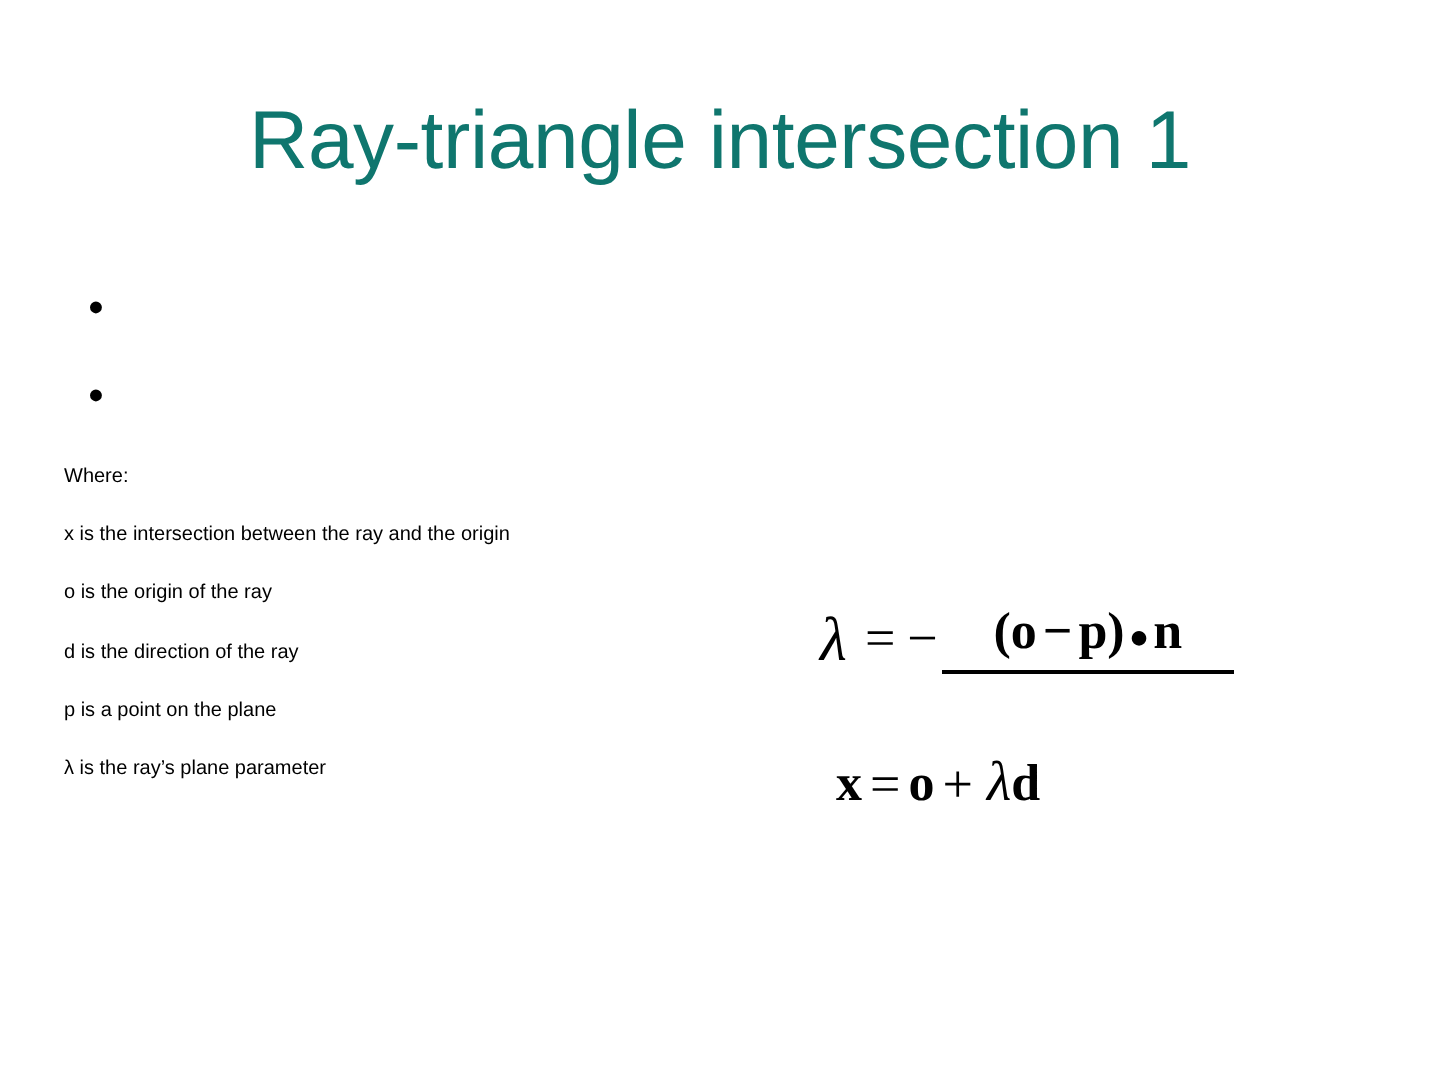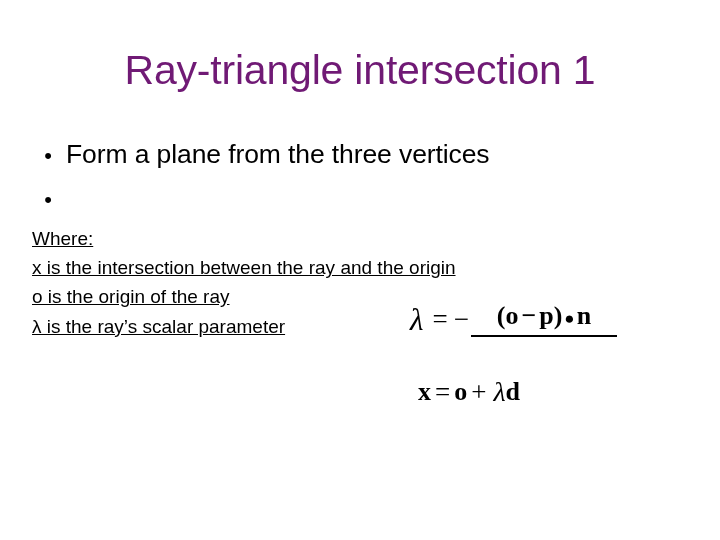--- a/index.html
+++ b/index.html
@@ -25,21 +25,21 @@
     position: absolute;
     left: 0;
     top: 46px;
     width: 720px;
     text-align: center;
     font-family: "Liberation Sans", sans-serif;
     font-size: 41px;
     font-weight: 400;
     line-height: 48px;
     letter-spacing: -0.2px;
-    color: #701a75;
+    color: #0f766e;
     white-space: nowrap;
   }
 
   
   #bullets {
     position: absolute;
     left: 30px;
     top: 132px;
     width: 640px;
   }
@@ -64,26 +64,25 @@
   }
 
   
   #definitions {
     position: absolute;
     left: 32px;
     top: 224px;
     width: 480px;
   }
   .def-line {
-    font-size: 19px;
+    font-size: 10px;
     line-height: 29.2px;
     font-weight: 400;
     white-space: nowrap;
     letter-spacing: 0px;
-    text-decoration: underline;
   }
 
   
   #equations {
     position: absolute;
     left: 410px;
     top: 282px;
     width: 300px;
     font-family: "Liberation Serif", serif;
     color: #000000;
@@ -176,32 +175,33 @@
 </head>
 <body>
 
 <div id="slide">
 
   <div id="title">Ray-triangle intersection 1</div>
 
   <div id="bullets">
     <div class="bullet-row">
       <span class="bullet-mark">•</span>
-      <span class="bullet-text">Form a plane from the three vertices</span>
     </div>
     <div class="bullet-row">
       <span class="bullet-mark">•</span>
     </div>
   </div>
 
   <div id="definitions">
     <div class="def-line">Where:</div>
     <div class="def-line">x is the intersection between the ray and the origin</div>
     <div class="def-line">o is the origin of the ray</div>
-    <div class="def-line">λ is the ray’s scalar parameter</div>
+    <div class="def-line">d is the direction of the ray</div>
+    <div class="def-line">p is a point on the plane</div>
+    <div class="def-line">λ is the ray’s plane parameter</div>
   </div>
 
   <div id="equations">
 
     <div class="eq-frac-row">
       <span class="eq-lambda">λ</span>
       <span class="eq-op">=</span>
       <span class="eq-neg">−</span>
       <span class="frac">
         <span class="frac-num"><span>(</span><span>o</span><span style="padding:0 3px">−</span><span>p</span><span>)</span><span class="eq-dot" style="font-size:17px">●</span><span>n</span></span>

